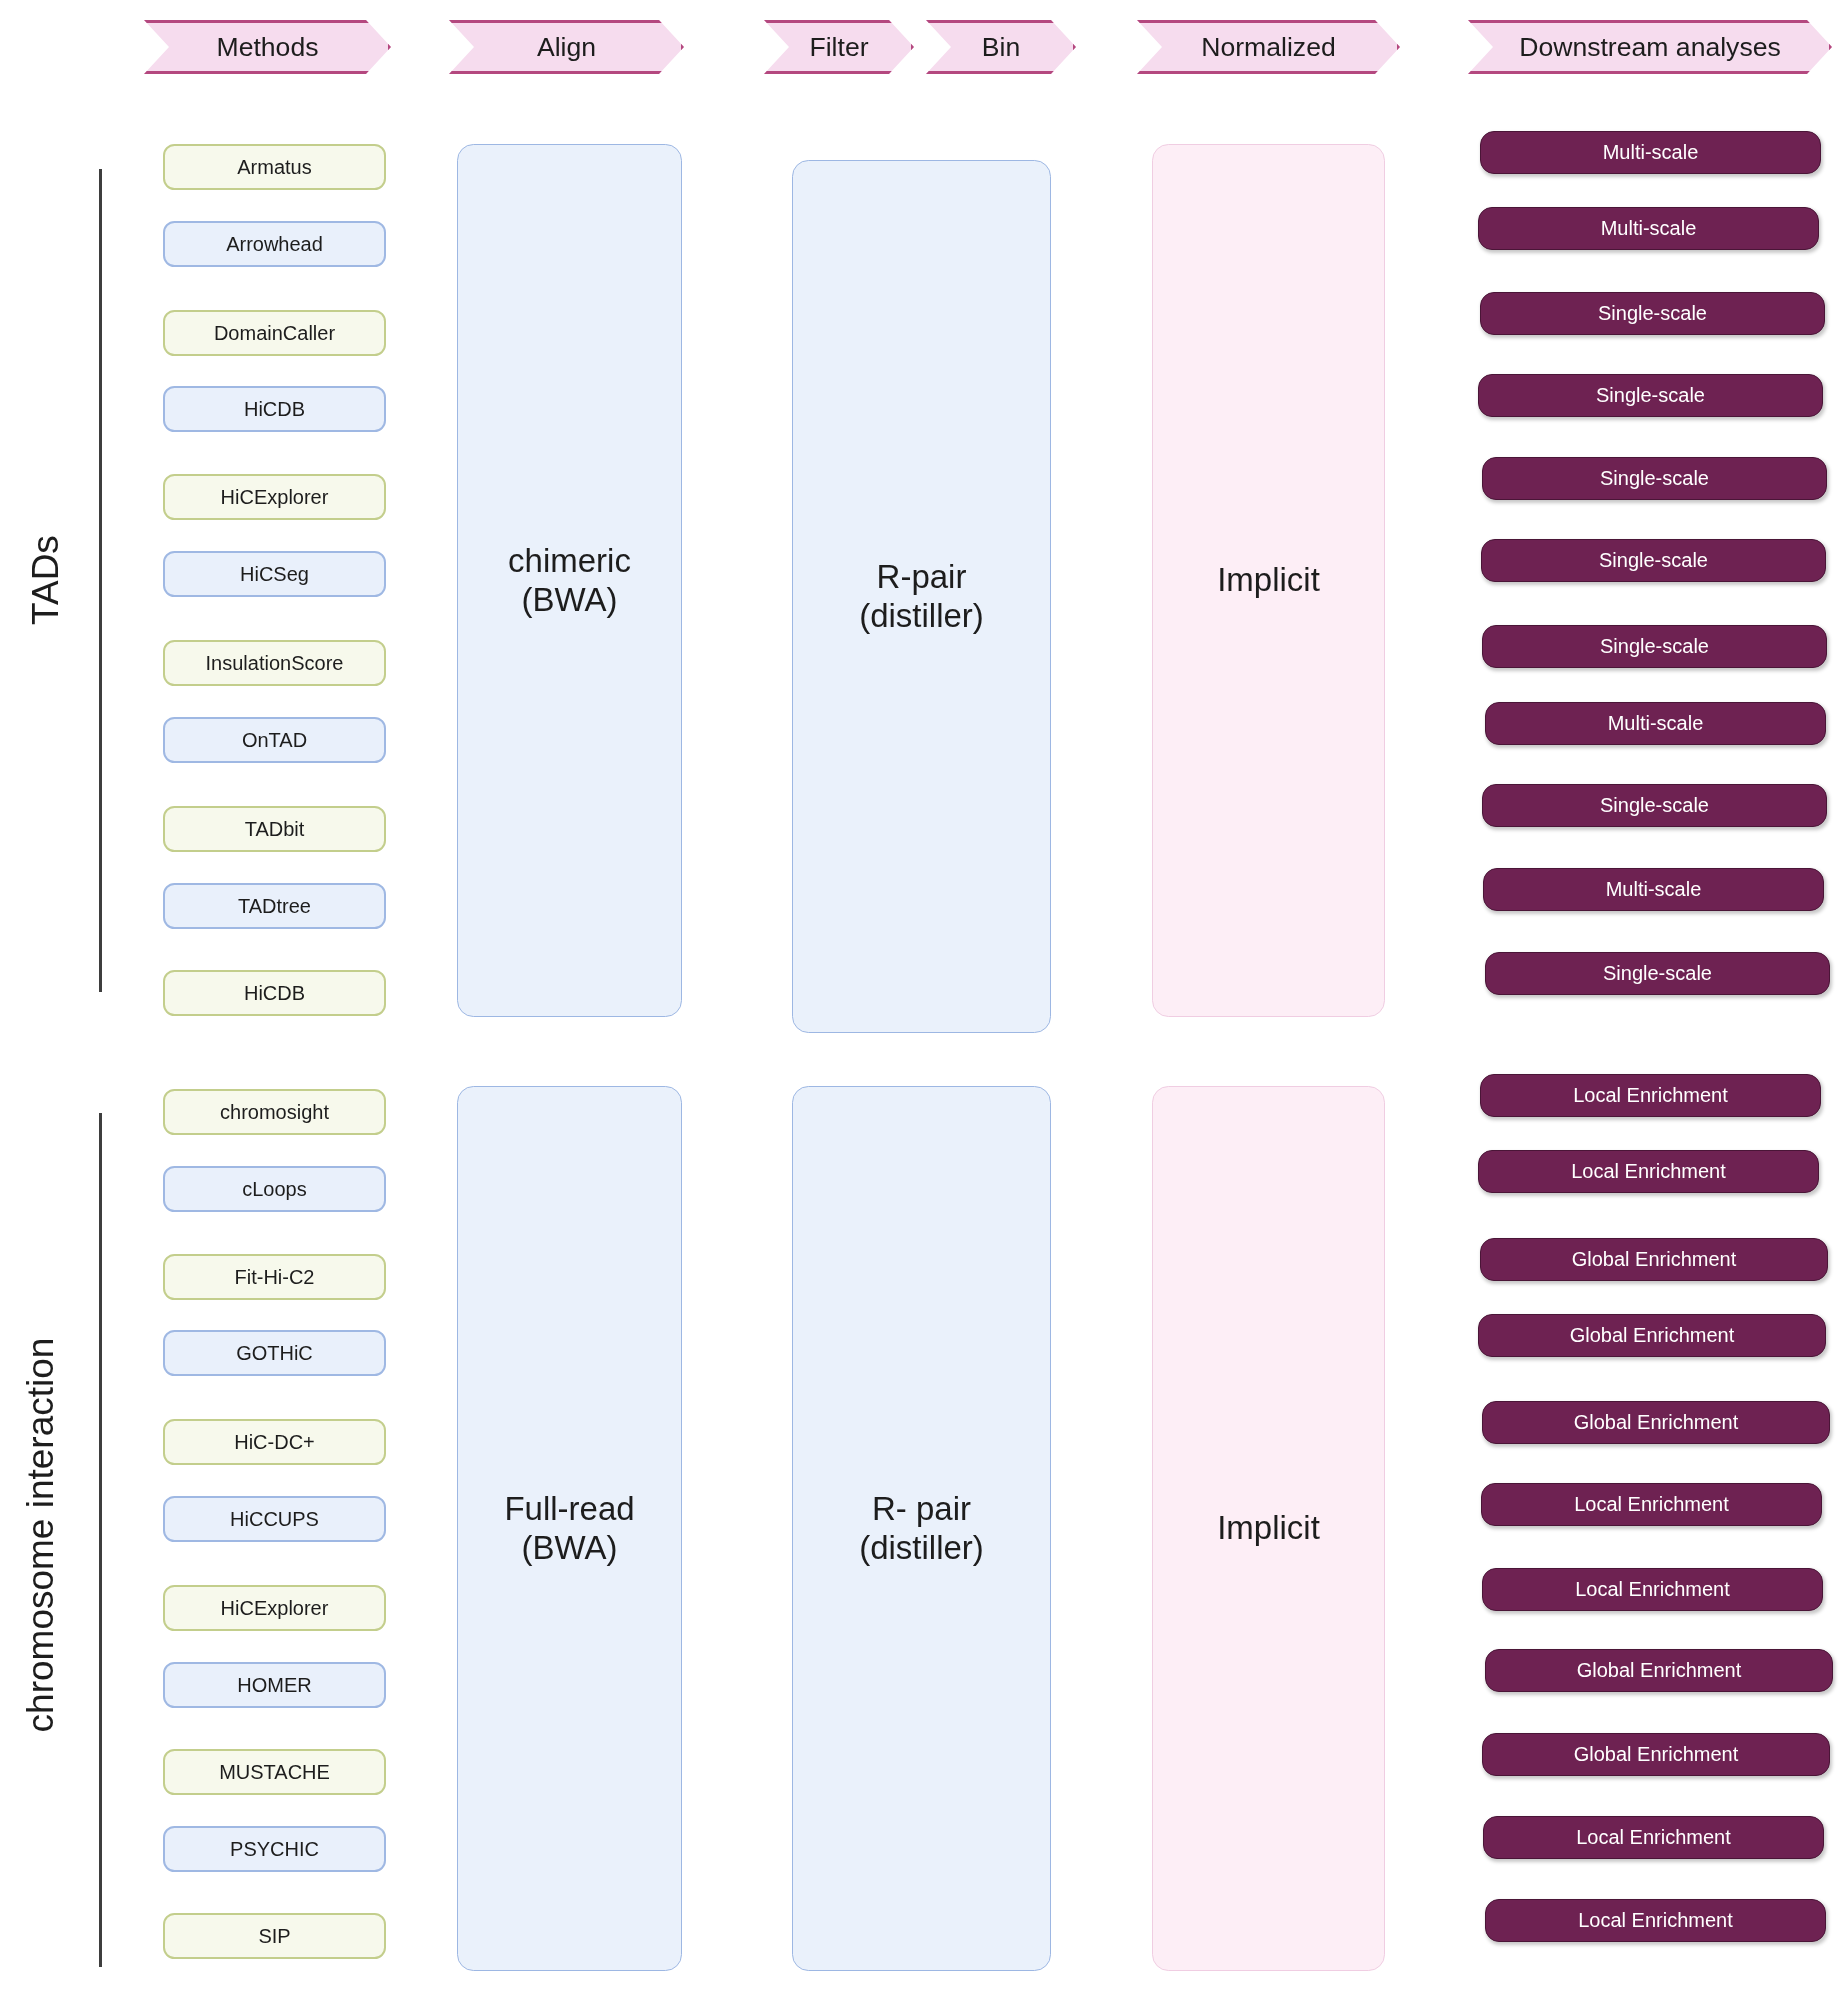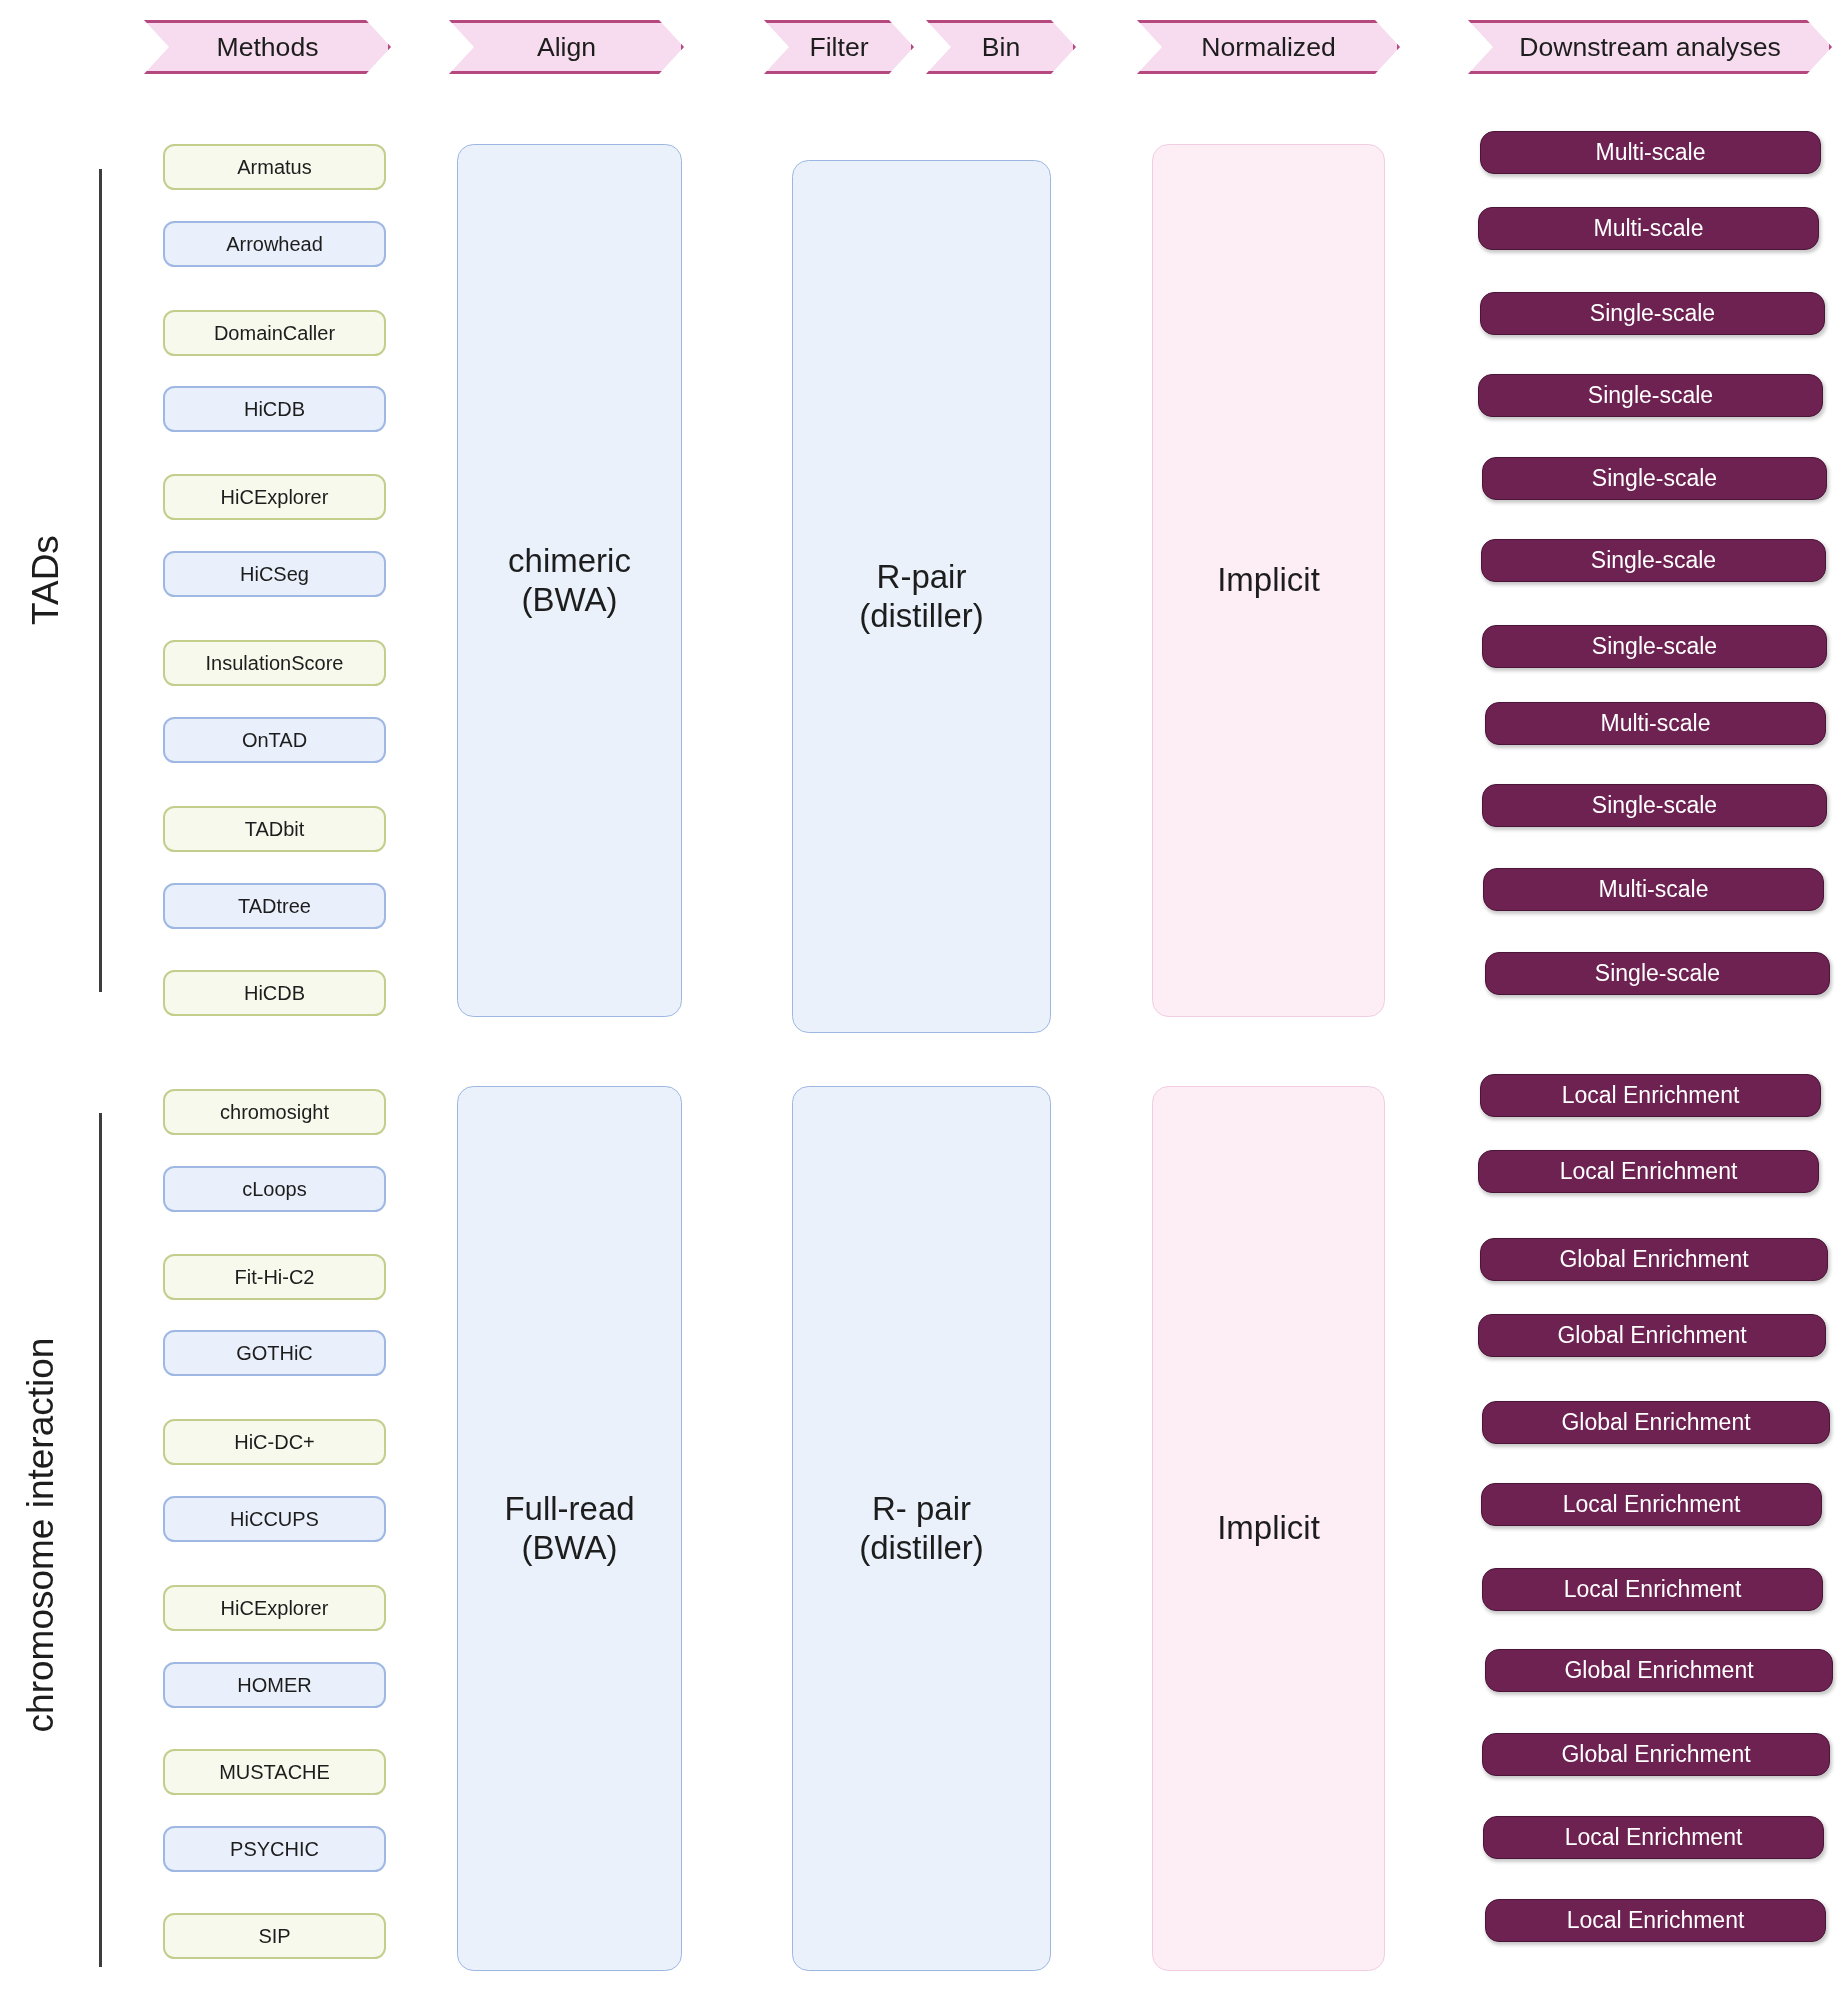--- a/index.html
+++ b/index.html
@@ -102,21 +102,21 @@
     position: absolute;
     box-sizing: border-box;
     display: flex;
     align-items: center;
     justify-content: center;
     border-radius: 14px;
     background: #6e2252;
     border: 1.9px solid #4a1537;
     box-shadow: 1.9px 2.5px 3.8px rgba(0,0,0,0.22);
     color: #ffffff;
-    font-size: 23px;
+    font-size: 20px;
     white-space: nowrap;
   }
 </style>
 </head>
 <body>
 
 <div id="page">
   <div class="chev-row" id="chev-row">
       <div class="chev" style="left: 144px; width: 247px;"></div>
       <div class="chev-label" style="left: 144px; width: 247px;">Methods</div>

